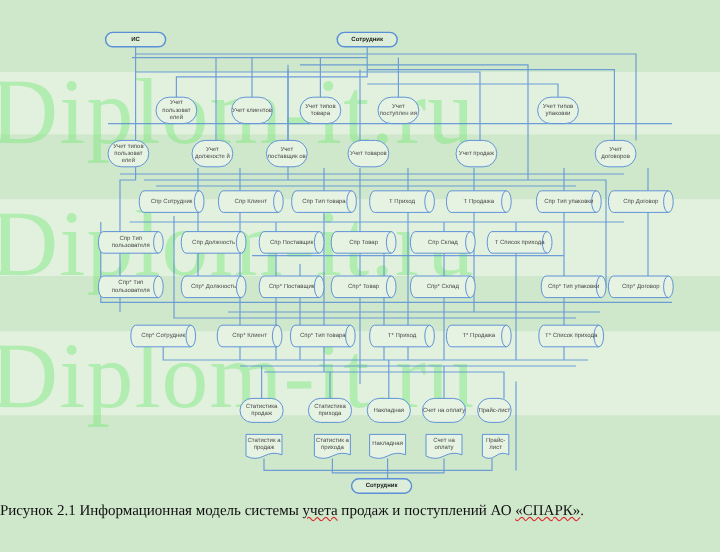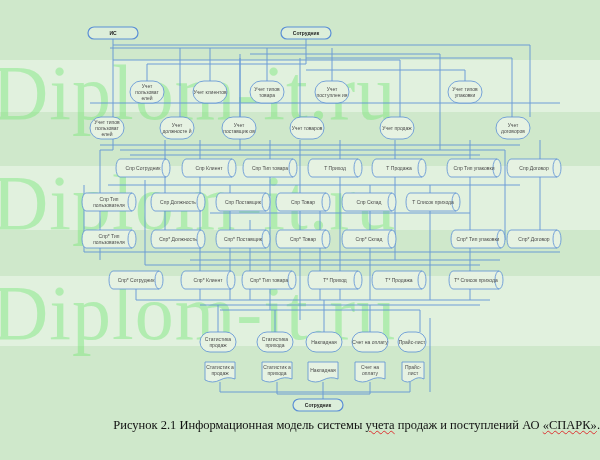--- a/index.html
+++ b/index.html
@@ -1,21 +1,21 @@
 <!DOCTYPE html>
 <html><head>
 <meta charset="utf-8">
 <style>
   html,body{margin:0;padding:0;}
   body{width:600px;height:460px;position:relative;overflow:hidden;background:#cfe8cb;font-family:"Liberation Sans",sans-serif;}
   .band{position:absolute;left:0;width:600px;background:rgba(240,248,238,0.55);}
   .wm{position:absolute;left:0;width:600px;font-family:"Liberation Serif",serif;color:rgba(120,230,120,0.45);font-size:74px;line-height:1;white-space:nowrap;letter-spacing:1px;}
   svg.diag{position:absolute;left:0;top:0;}
   .lbl{position:absolute;font-size:5px;line-height:6px;color:#4a4a4a;text-align:center;display:flex;align-items:center;justify-content:center;}
-  .caption{position:absolute;left:0;width:600px;top:418px;text-align:right;font-family:"Liberation Serif",serif;font-size:12.5px;color:#111;}
+  .caption{position:absolute;left:0;width:600px;top:418px;text-align:left;font-family:"Liberation Serif",serif;font-size:12.5px;color:#111;}
   .caption .sq{text-decoration:underline wavy #d33;text-decoration-thickness:1px;}
 </style>
 </head>
 <body>
 
 <div class="band" style="top:60px;height:52px;"></div>
 <div class="band" style="top:166px;height:64px;"></div>
 <div class="band" style="top:276px;height:70px;"></div>
 <div class="wm" style="top:54px;left:-8px;font-size:78px;">Diplom-it.ru</div>
 <div class="wm" style="top:164px;left:-8px;font-size:78px;">Diplom-it.ru</div>

